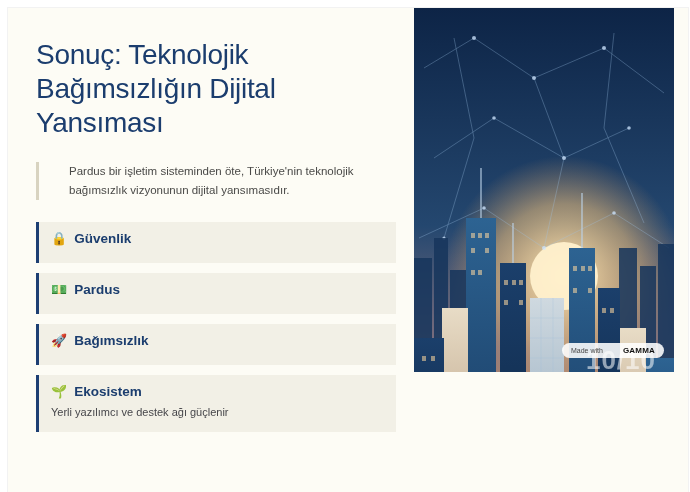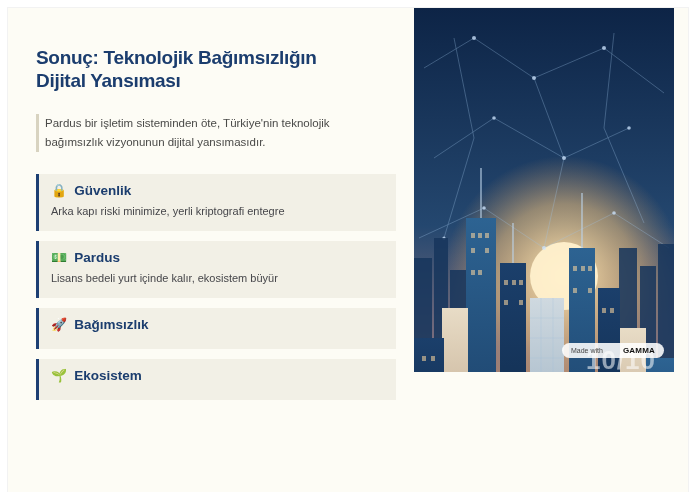--- a/index.html
+++ b/index.html
@@ -39,30 +39,30 @@
   .accent-bar {
     position: absolute;
     left: 8px;
     top: 8px;
     width: 5px;
     height: 484px;
     background: #1d3f73;
   }
   .title {
     color: #1b3d6e;
-    font-size: 19px;
+    font-size: 28px;
     line-height: 1.22;
-    font-weight: bold;
+    font-weight: normal;
     letter-spacing: -0.3px;
-    margin: 8px 0 8px 0;
+    margin: 0 0 8px 0;
     max-width: 330px;
   }
   .subtitle-wrap {
     margin-top: 22px;
-    padding-left: 6px;
+    padding-left: 30px;
     border-left: 3px solid #d8d3c0;
   }
   .subtitle {
     color: #4a4a48;
     font-size: 11.5px;
     line-height: 1.65;
     max-width: 315px;
     margin: 0;
   }
   .cards {
@@ -153,43 +153,42 @@
       <p class="subtitle">Pardus bir işletim sisteminden öte, Türkiye'nin teknolojik bağımsızlık vizyonunun dijital yansımasıdır.</p>
     </div>
 
     <div class="cards">
 
       <div class="card">
         <div class="card-head">
           <span class="card-emoji">🔒</span>
           <span class="card-title">Güvenlik</span>
         </div>
-        <div class="card-desc">Arka kapı riski minimize, yerli kriptografi entegre</div>
       </div>
 
       <div class="card">
         <div class="card-head">
           <span class="card-emoji">💵</span>
           <span class="card-title">Pardus</span>
         </div>
-        <div class="card-desc">Lisans bedeli yurt içinde kalır, ekosistem büyür</div>
       </div>
 
       <div class="card">
         <div class="card-head">
           <span class="card-emoji">🚀</span>
           <span class="card-title">Bağımsızlık</span>
         </div>
       </div>
 
       <div class="card">
         <div class="card-head">
           <span class="card-emoji">🌱</span>
           <span class="card-title">Ekosistem</span>
         </div>
+        <div class="card-desc">Yerli yazılımcı ve destek ağı güçlenir</div>
       </div>
 
     </div>
   </div>
 
   <div class="art-panel">
     <svg class="art-svg" viewBox="0 0 260 484" preserveAspectRatio="xMidYMid slice">
       <defs>
         <linearGradient id="sky" x1="0" y1="0" x2="0" y2="1">
           <stop offset="0%" stop-color="#0d2446"></stop>

